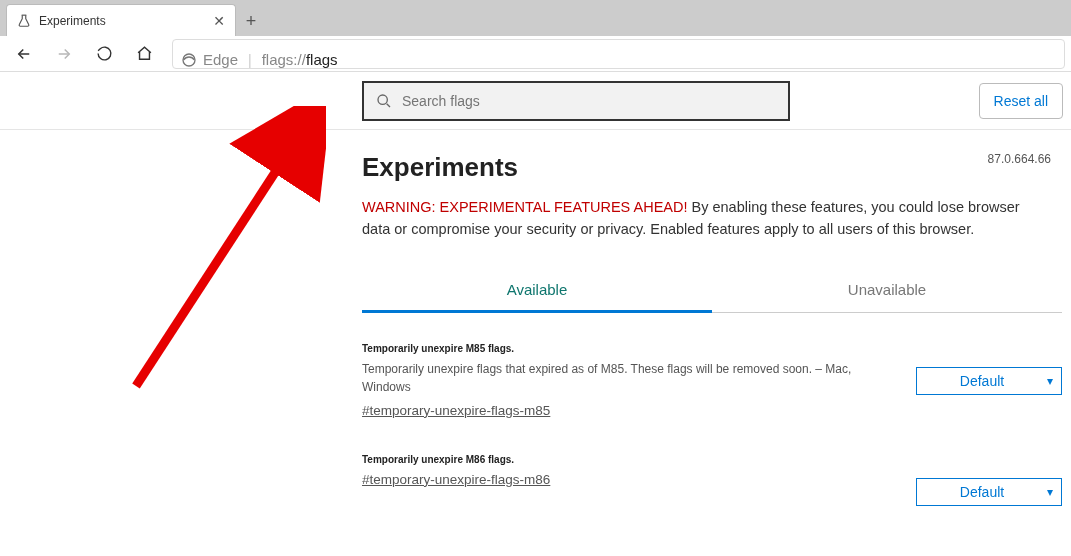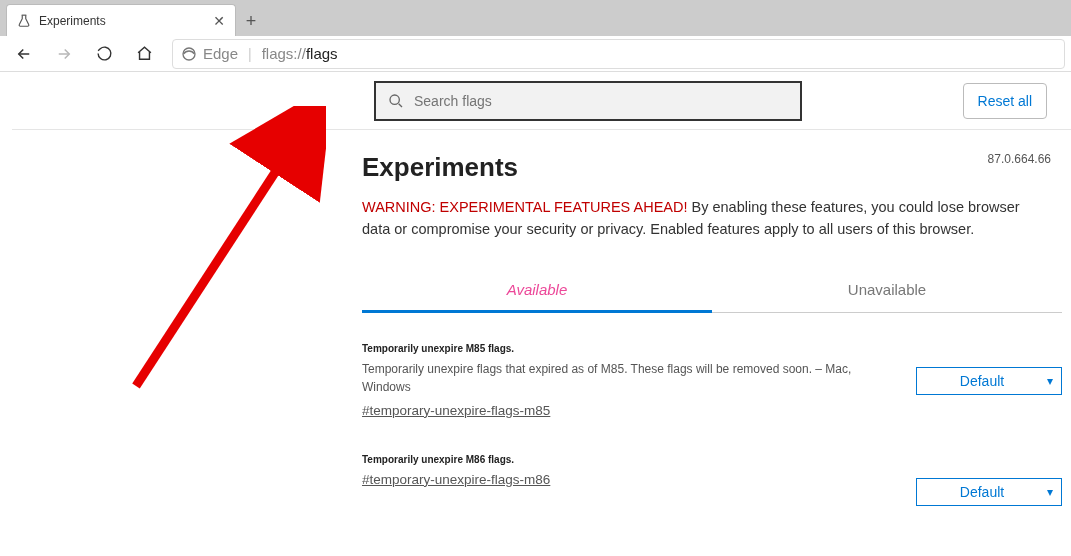--- a/index.html
+++ b/index.html
@@ -6,38 +6,38 @@
   body { font-family: "Segoe UI", Arial, sans-serif; font-size: 14px; width: 1071px; height: 556px; overflow: hidden; background: #fff; position: relative; }
   .tab-strip { height: 36px; background: #ccc; display: flex; align-items: flex-end; }
   .tab { background: #fff; height: 32px; margin-left: 6px; border-radius: 4px 4px 0 0; display: flex; align-items: center; padding: 0 10px 0 10px; min-width: 230px; justify-content: space-between; border: 1px solid #bbb; border-bottom: none; }
   .tab-left { display: flex; align-items: center; gap: 8px; }
   .tab-title { font-size: 12px; color: #333; }
   .tab-close { font-size: 14px; color: #555; cursor: pointer; }
   .newtab { width: 30px; height: 30px; display: flex; align-items: center; justify-content: center; font-size: 18px; color: #555; }
   .toolbar { height: 36px; display: flex; align-items: center; padding: 0 6px; gap: 4px; border-bottom: 1px solid #ddd; }
   .tool-btn { width: 36px; height: 32px; display: flex; align-items: center; justify-content: center; color: #333; border-radius: 2px; }
   .tool-btn.disabled svg { opacity: 0.35; }
-  .addr { flex: 1; height: 30px; border: 1px solid #ddd; border-radius: 4px; display: flex; align-items: center; padding: 0 8px; margin-left: 6px; background: #fff; }
+  .addr { flex: 1; height: 30px; border: 1px solid #ddd; border-radius: 4px; display: flex; align-items: flex-end; padding: 0 8px; margin-left: 6px; background: #fff; }
   .addr .brand { color: #888; font-size: 15px; margin-left: 6px; }
   .addr .sep { color: #ccc; margin: 0 10px; }
   .addr .proto { color: #888; font-size: 15px; }
   .addr .path { color: #222; font-size: 15px; }
   .content { position: relative; height: calc(556px - 72px); overflow: hidden; }
-  .header-row { display: flex; align-items: center; height: 58px; border-bottom: 1px solid #e5e5e5; padding-right: 24px; margin-left: 12px; }
+  .header-row { display: flex; align-items: center; height: 58px; border-bottom: 1px solid #e5e5e5; padding-right: 8px; }
   .search-wrap { margin-left: 362px; width: 428px; height: 40px; background: #f2f2f2; border: 2px solid #333; display: flex; align-items: center; padding: 0 12px; gap: 10px; }
   .search-wrap input { background: transparent; border: none; outline: none; font-size: 14px; flex: 1; color: #333; }
   .reset-btn { margin-left: auto; height: 36px; padding: 0 14px; border: 1px solid #bbb; border-radius: 4px; background: #fff; color: #0078d4; font-size: 14px; cursor: pointer; display: flex; align-items: center; }
   .page-body { padding: 22px 10px 0 362px; }
   .page-title { font-size: 26px; font-weight: 600; color: #222; }
   .version { position: absolute; right: 20px; top: 80px; font-size: 12px; color: #555; }
   .warning-block { margin-top: 14px; font-size: 14.5px; color: #333; line-height: 1.5; width: 680px; }
   .warn-red { color: #c00000; }
   .tabs { display: flex; margin-top: 28px; border-bottom: 1px solid #ccc; width: 700px; }
   .tabpane { flex: 1; text-align: center; padding: 12px 0; font-size: 15px; color: #777; cursor: pointer; }
-  .tabpane.active { color: #ec4899; border-bottom: 3px solid #0078d4; margin-bottom: -1px; font-style: italic; }
+  .tabpane.active { color: #0f766e; border-bottom: 3px solid #0078d4; margin-bottom: -1px; }
   .flag-list { margin-top: 30px; width: 700px; }
   .flag { display: flex; margin-bottom: 36px; }
   .flag-text { flex: 1; padding-right: 20px; }
   .flag-title { font-size: 10px; font-weight: 600; color: #222; margin-bottom: 6px; }
   .flag-desc { font-size: 12px; color: #555; line-height: 1.5; margin-bottom: 6px; }
   .flag-hash { font-size: 13.5px; color: #555; text-decoration: underline; }
   .flag-select { width: 146px; height: 28px; border: 1px solid #0078d4; color: #0078d4; font-size: 14px; padding: 0 24px 0 10px; display: flex; align-items: center; justify-content: center; position: relative; margin-top: 24px; cursor: pointer; background: #fff; }
   .flag-select::after { content: "▾"; position: absolute; right: 8px; color: #0078d4; font-size: 12px; }
   
   .arrow { position: absolute; left: 126px; top: 34px; pointer-events: none; }

